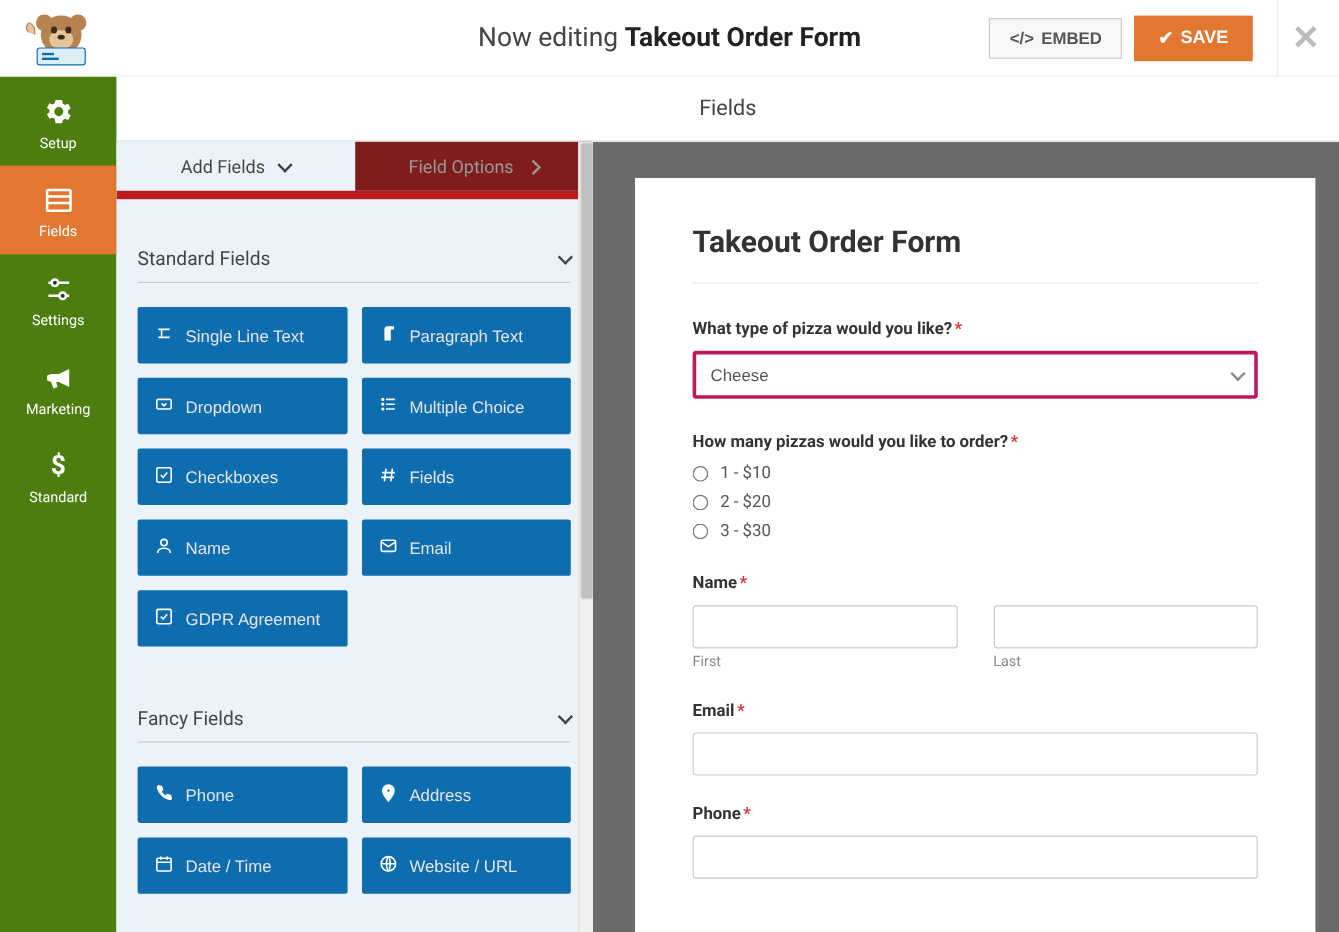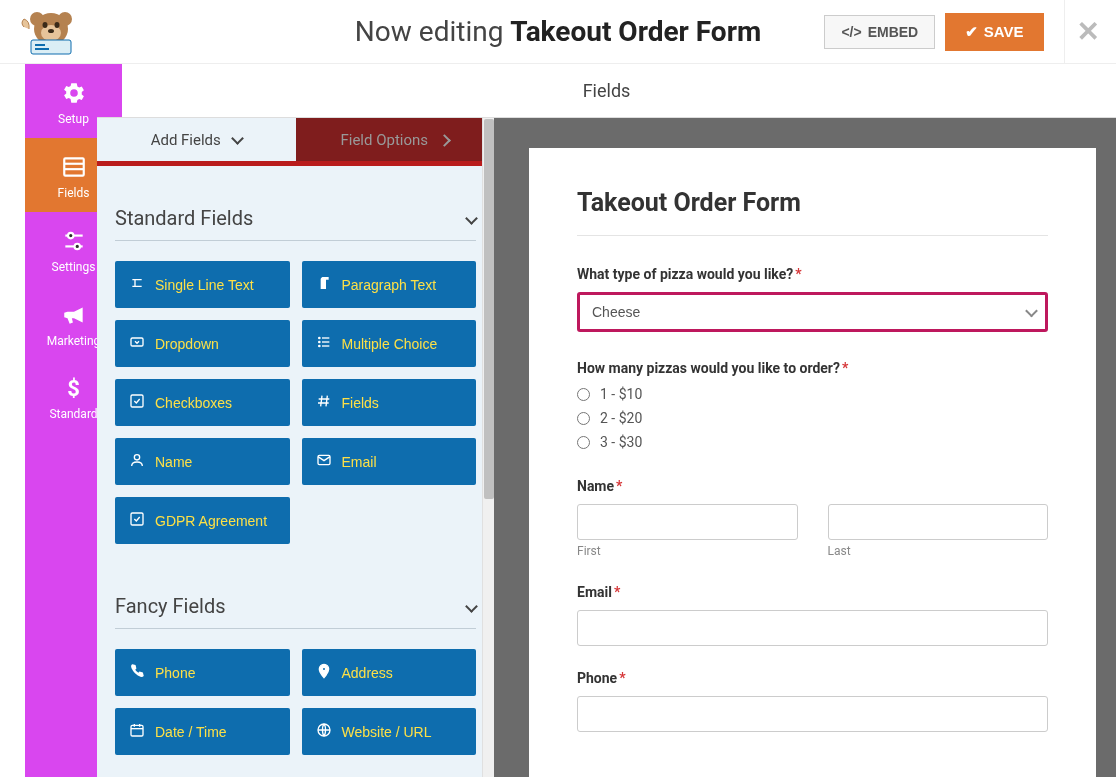--- a/index.html
+++ b/index.html
@@ -2,49 +2,49 @@
 <html><head>
 <meta charset="utf-8">
 <style>
 * { box-sizing: border-box; margin: 0; padding: 0; }
 body { font-family: -apple-system, BlinkMacSystemFont, "Segoe UI", Roboto, Arial, sans-serif; width: 1116px; height: 777px; overflow: hidden; background: #fff; position: relative; }
 
 
 .topbar { height: 64px; border-bottom: 1px solid #eee; display: flex; align-items: center; padding: 0 16px; position: relative; }
 .logo { width: 70px; height: 50px; position: relative; }
 .logo svg { width: 70px; height: 50px; }
-.title-center { position: absolute; left: 50%; transform: translateX(-50%); font-size: 28px; color: #444; }
+.title-center { position: absolute; left: 50%; transform: translateX(-50%); font-size: 22px; color: #444; }
 .title-center .bold { font-weight: 700; color: #222; }
 .top-actions { margin-left: auto; display: flex; gap: 10px; align-items: center; }
 .btn-embed { background: #f7f7f7; border: 1px solid #ccc; padding: 8px 16px; font-size: 14px; color: #555; cursor: pointer; font-weight: 700; display: inline-flex; align-items: center; gap: 6px; }
 .btn-save { background: #e27730; border: none; padding: 10px 20px; font-size: 15px; color: #fff; cursor: pointer; font-weight: 700; display: inline-flex; align-items: center; gap: 6px; }
 .close-x { font-size: 28px; color: #bbb; cursor: pointer; margin-left: 10px; font-weight: 700; padding-left: 12px; border-left: 1px solid #eee; height: 64px; display: flex; align-items: center; }
 
 
-.leftnav { position: absolute; left: 0; top: 64px; bottom: 0; width: 97px; background: #d946ef; display: flex; flex-direction: column; margin-left: 25px; }
+.leftnav { position: absolute; left: 0; top: 64px; bottom: 0; width: 97px; background: #4d7c0f; display: flex; flex-direction: column; }
 .nav-item { text-align: center; padding: 16px 0 12px; color: #fff; font-size: 12px; cursor: pointer; }
 .nav-item.active { background: #e27730; }
 .nav-item svg, .nav-item .ico { display: block; margin: 0 auto 6px; }
 .nav-item .ico { font-size: 22px; }
 
 
 .content { position: absolute; left: 97px; top: 64px; right: 0; bottom: 0; display: flex; flex-direction: column; }
 .content-header { height: 54px; display: flex; align-items: center; justify-content: center; font-size: 18px; color: #444; border-bottom: 1px solid #ddd; }
 
 .content-body { flex: 1; display: flex; overflow: hidden; }
 
 
 .fields-panel { width: 397px; background: #ebf3f9; display: flex; flex-direction: column; position: relative; }
-.panel-tabs { display: flex; height: 48px; border-bottom: 5px solid #b91c1c; }
+.panel-tabs { display: flex; height: 48px; border-bottom: 7px solid #b91c1c; }
 .panel-tab { flex: 1; display: flex; align-items: center; justify-content: center; font-size: 15px; color: #444; cursor: pointer; gap: 6px; }
 .panel-tab.inactive { background: #7f1d1d; color: #999; }
 .panel-scroll { flex: 1; overflow-y: auto; padding: 30px 18px 20px; }
-.section-header { display: flex; justify-content: space-between; align-items: center; padding: 10px 0; border-bottom: 1px solid #c1cdd6; color: #444; font-size: 20px; cursor: pointer; margin-bottom: 20px; }
+.section-header { display: flex; justify-content: space-between; align-items: center; padding: 10px 0; border-bottom: 1px solid #c1cdd6; color: #444; font-size: 16px; cursor: pointer; margin-bottom: 20px; }
 .field-grid { display: grid; grid-template-columns: 1fr 1fr; gap: 12px; margin-bottom: 40px; }
-.field-btn { background: #0e6dae; color: #fde047; border: none; padding: 14px 14px; font-size: 14px; text-align: left; cursor: pointer; display: flex; align-items: center; gap: 10px; border-radius: 2px; }
+.field-btn { background: #0e6dae; color: #e5e5e5; border: none; padding: 14px 14px; font-size: 14px; text-align: left; cursor: pointer; display: flex; align-items: center; gap: 10px; border-radius: 2px; }
 .field-btn svg, .field-btn .fi { flex-shrink: 0; }
 
 
 .fake-scroll { position: absolute; right: 0; top: 0; width: 12px; bottom: 0; background: #f0f0f0; border-left: 1px solid #e0e0e0; }
 .fake-thumb { background: #c0c0c0; width: 10px; margin: 1px auto; height: 380px; border-radius: 2px; }
 
 
 .preview-area { flex: 1; background: #6b6b6b; padding: 30px 20px 0 35px; overflow-y: auto; }
 .form-canvas { background: #fff; padding: 40px 48px; min-height: 700px; }
 .form-title { font-size: 25px; font-weight: 700; color: #333; margin-bottom: 18px; }

